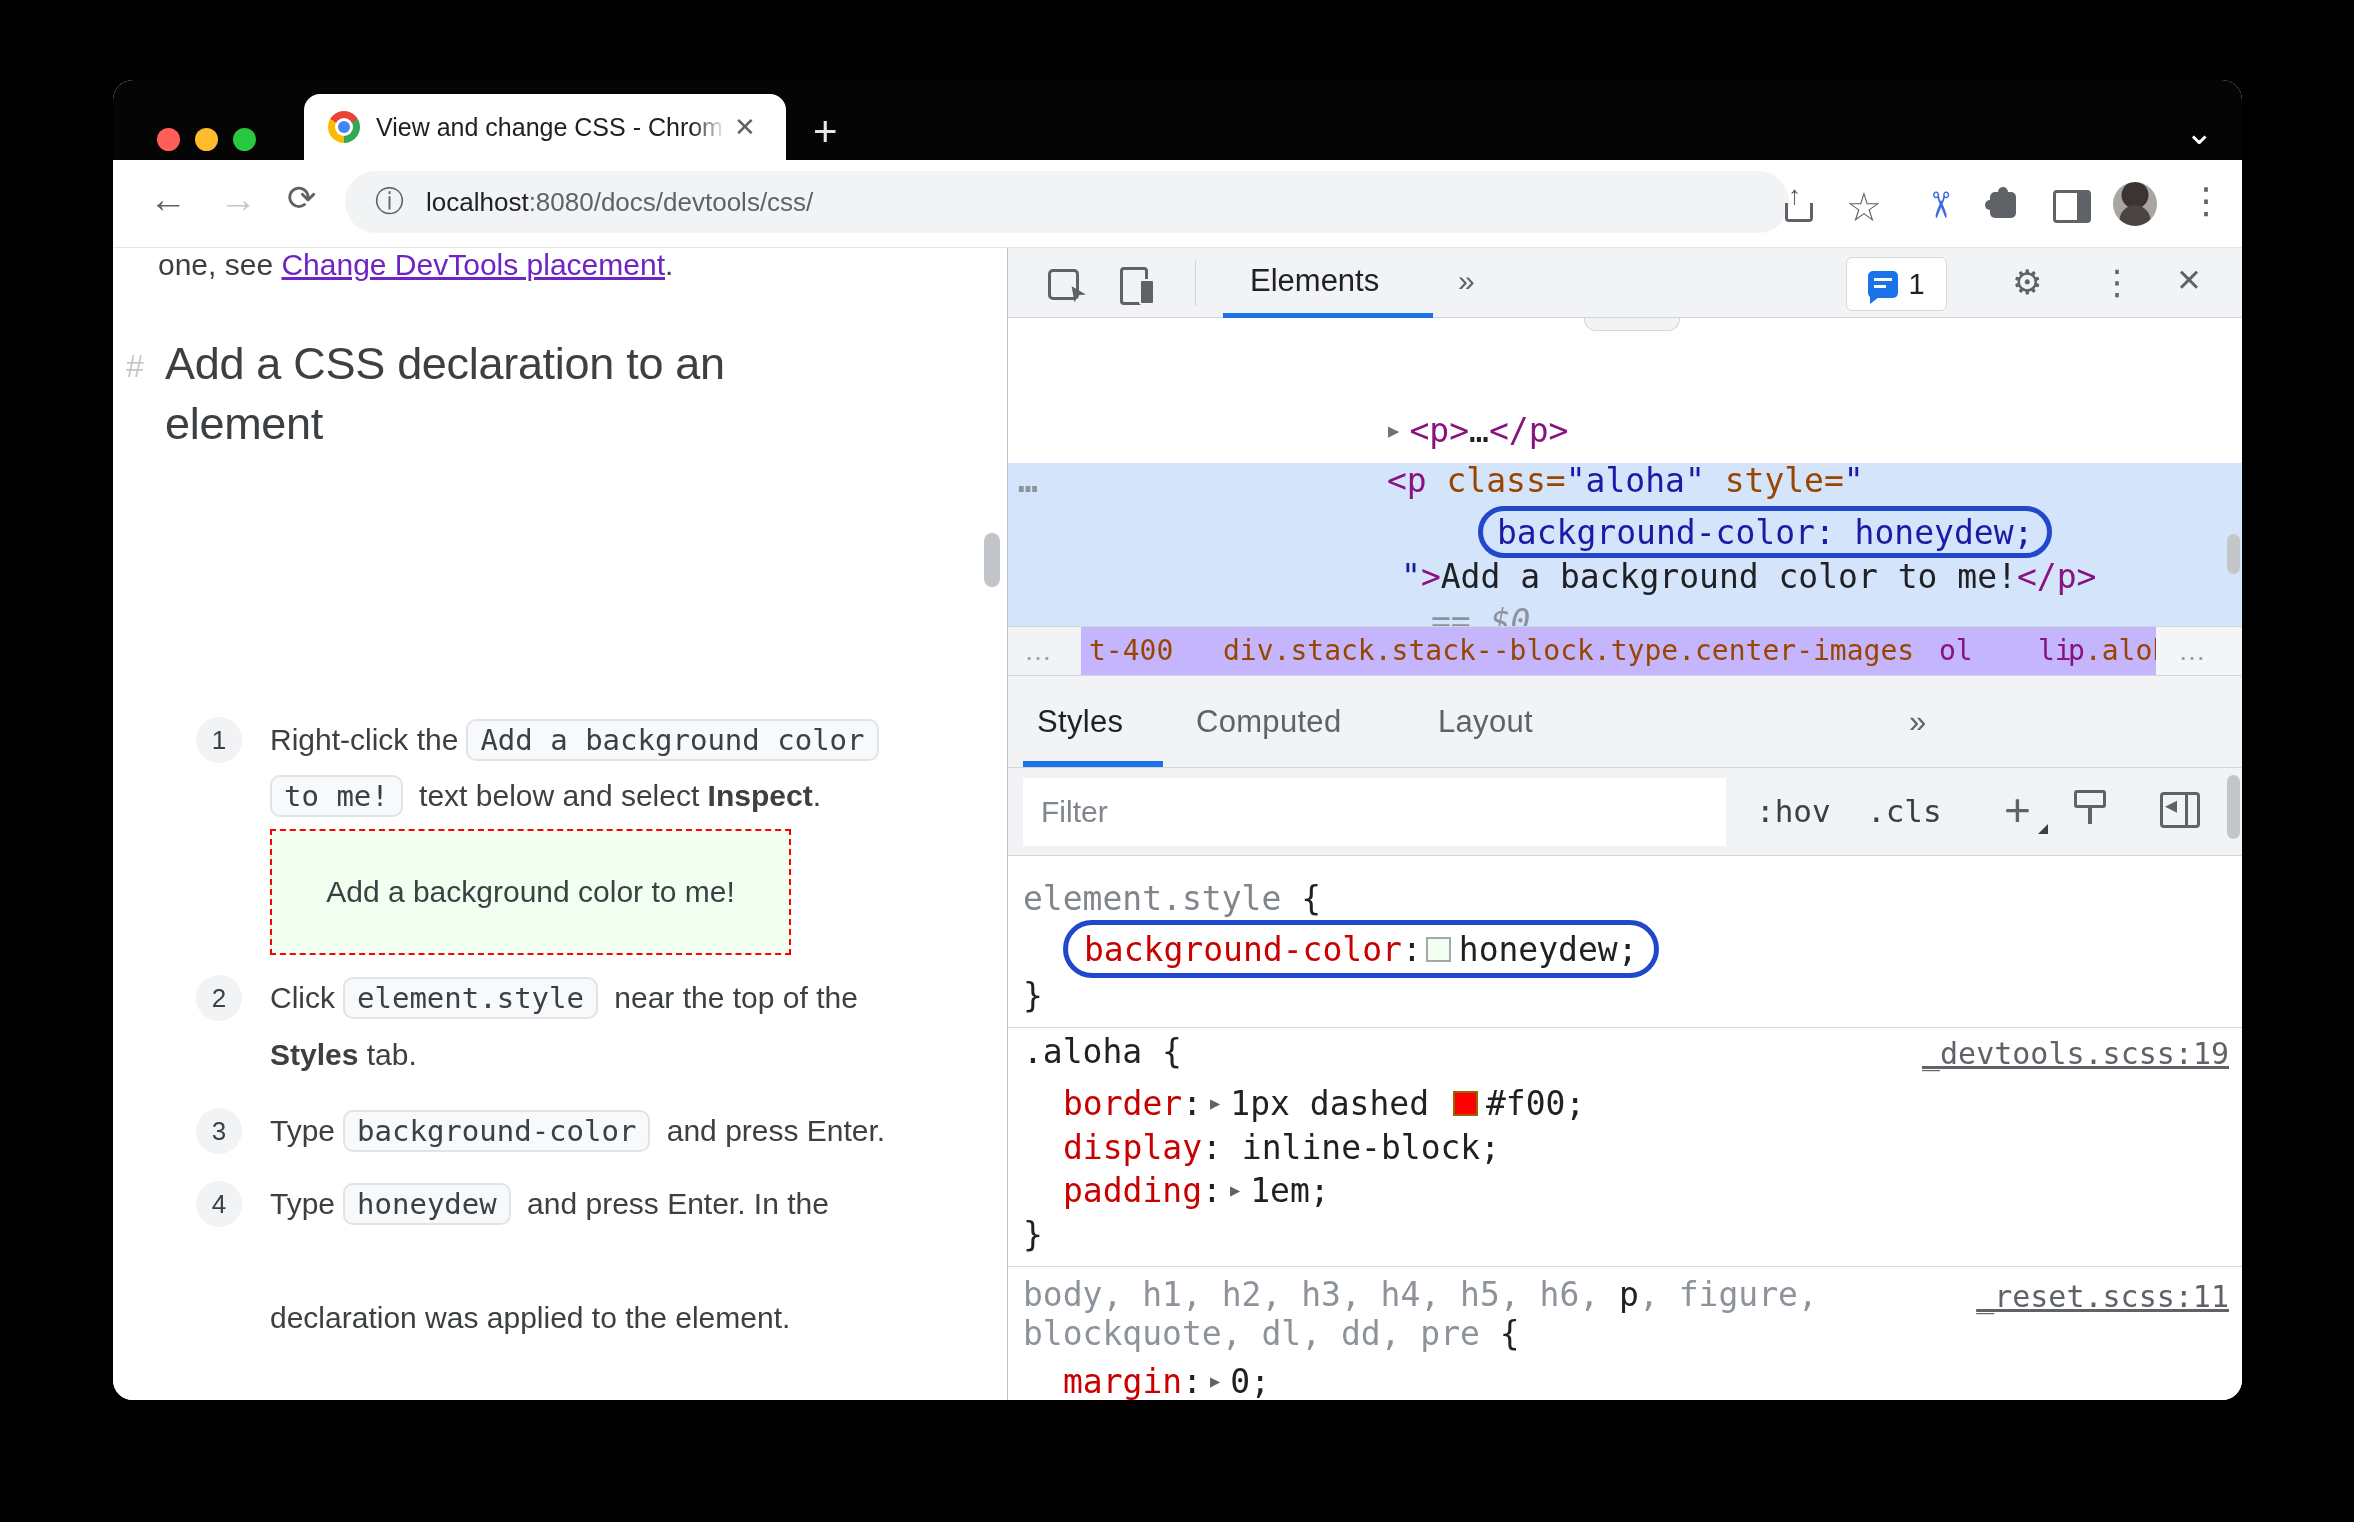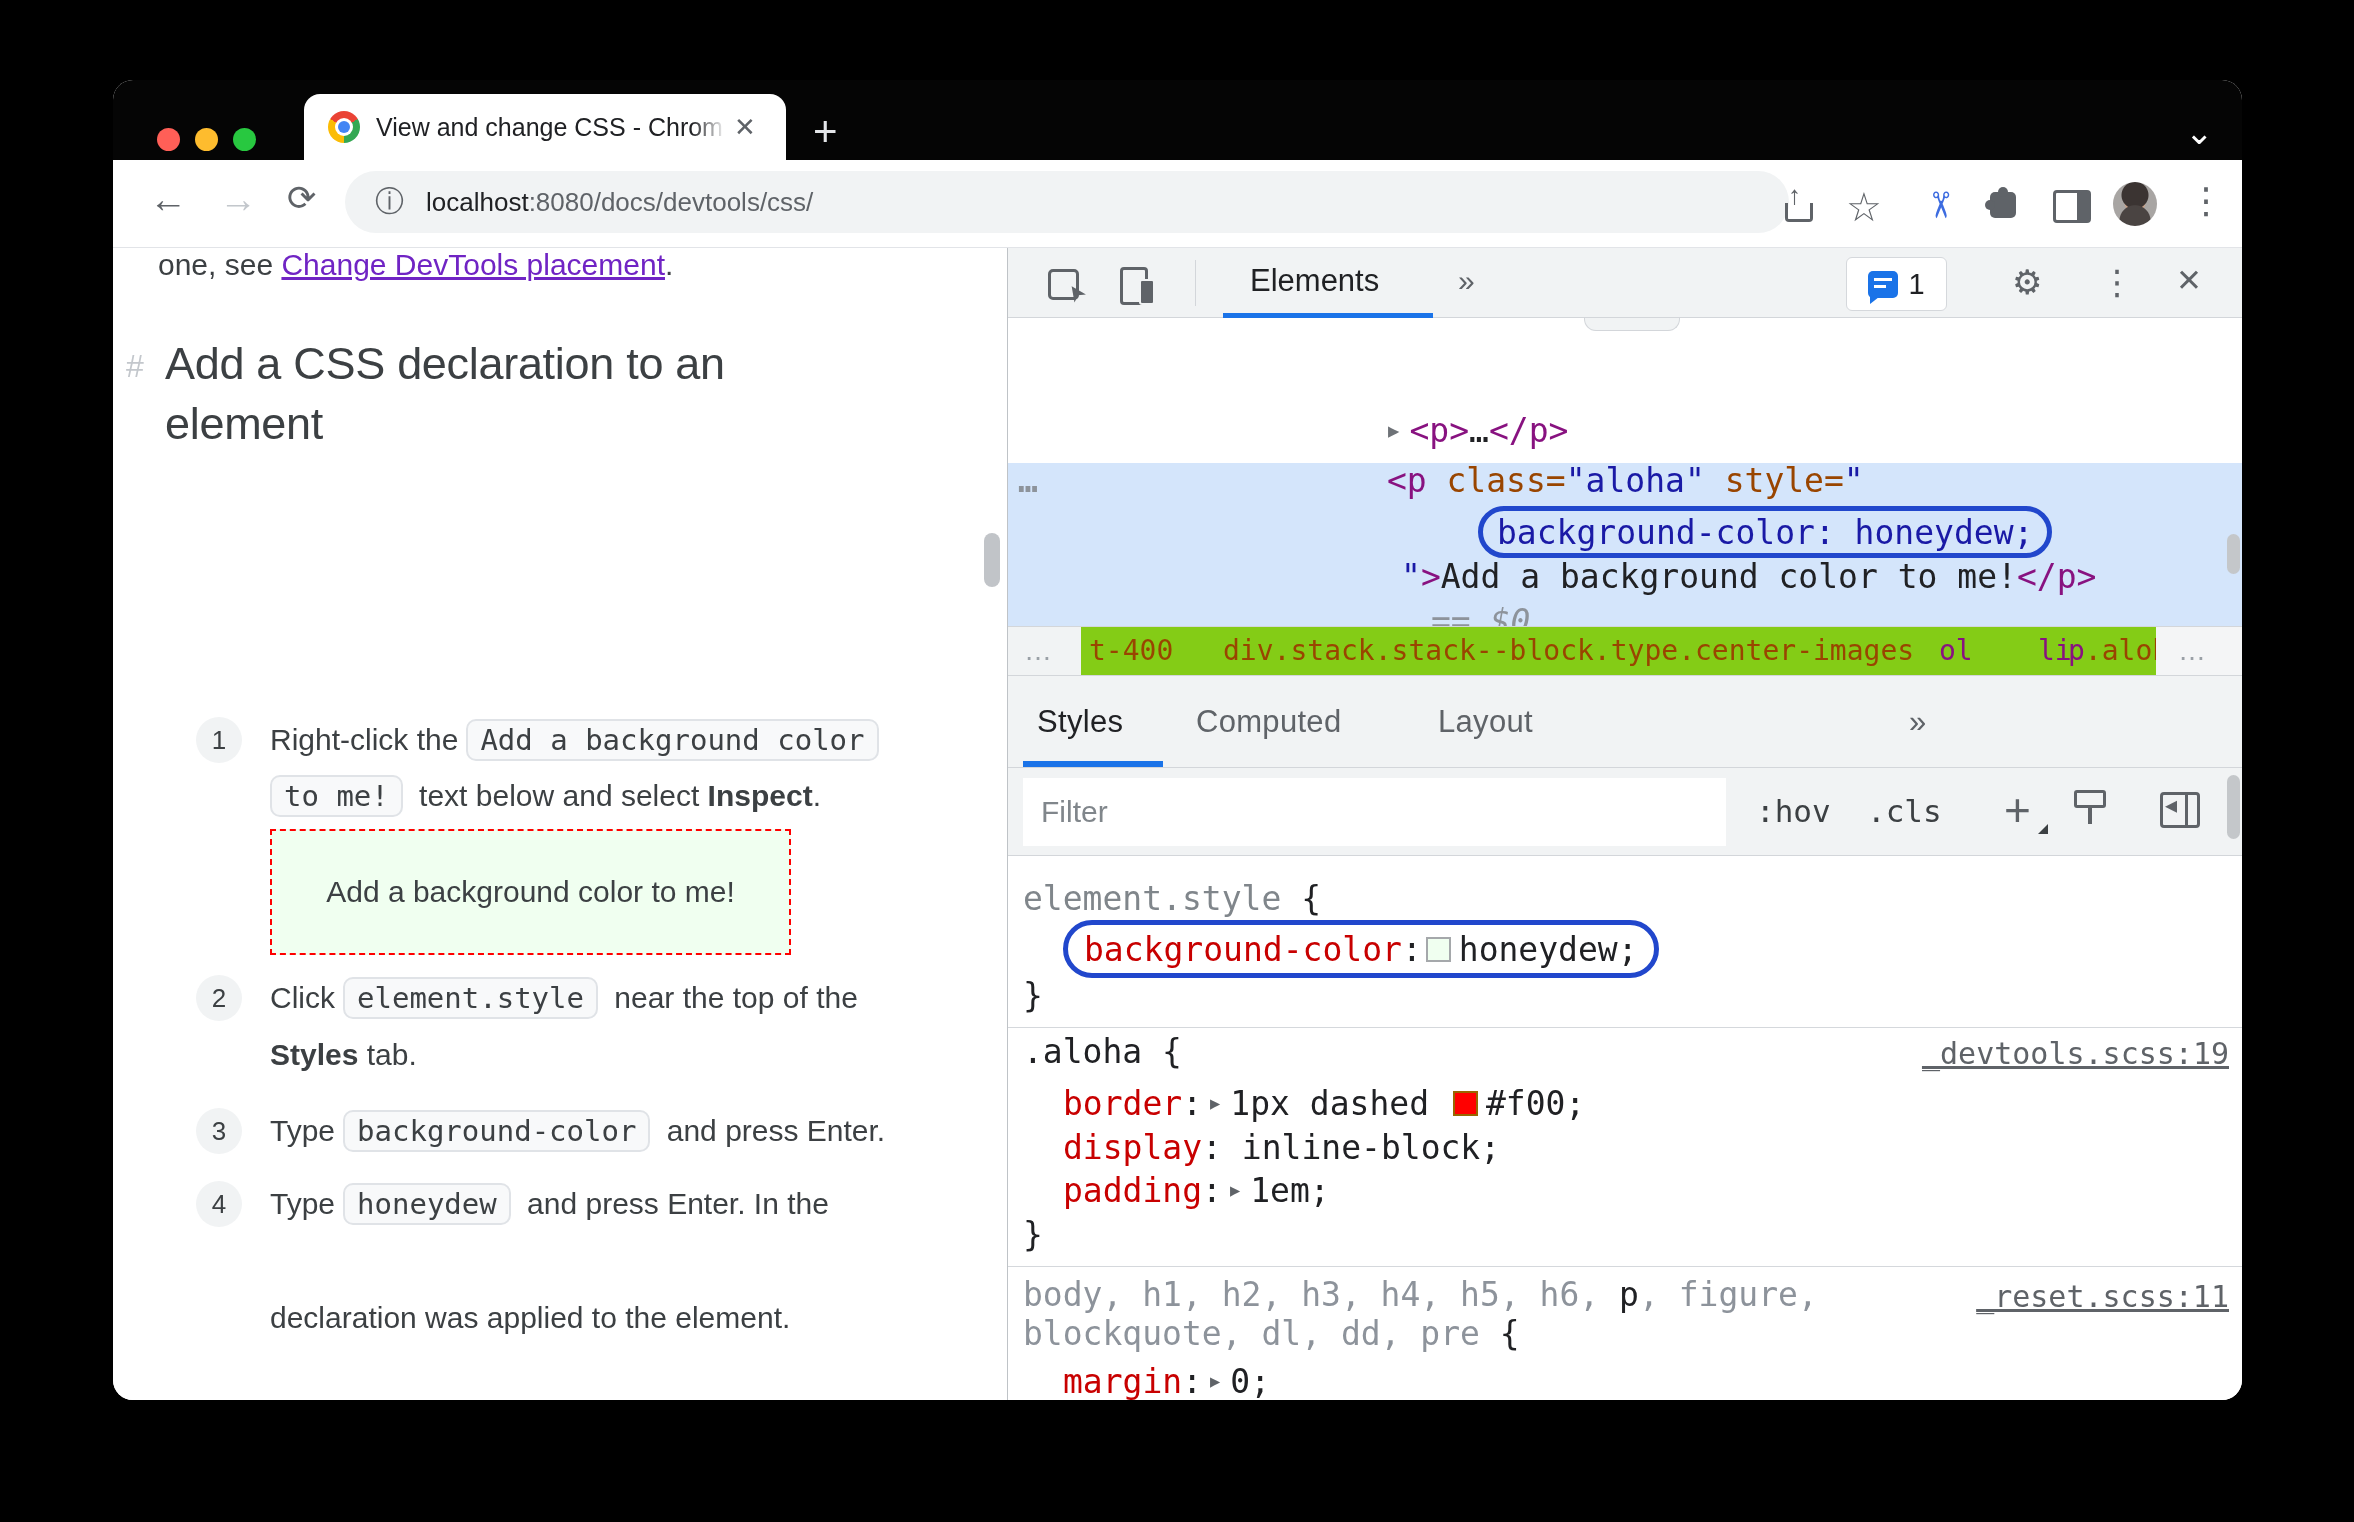--- a/index.html
+++ b/index.html
@@ -92,21 +92,21 @@
   .av{color:#1a1aa6}
   .tx{color:#202124}
   .gy{color:#8d939b}
   .tri{color:#6e7277;font-size:19px;margin-right:10px}
   #hl{left:0;top:145px;width:1235px;height:180px;background:#d4e5fb}
   #dompill{border:5px solid #2147cc;border-radius:27px;height:52px;display:flex;align-items:center;padding:0 14px;color:#1a1aa6;box-sizing:border-box}
   #domscroll{left:1219px;top:216px;width:13px;height:40px;background:#c4c7ca;border-radius:7px}
 
   
   #crumbbar{left:0;top:378px;width:1235px;height:50px;background:#f1f3f4;border-top:1px solid #d3d6da;border-bottom:1px solid #d3d6da;box-sizing:border-box}
-  #crumbstrip{left:73px;top:0;width:1075px;height:48px;background:#84cc16;overflow:hidden}
+  #crumbstrip{left:73px;top:0;width:1075px;height:48px;background:#c4b5fd;overflow:hidden}
   .crumb{font-family:"DejaVu Sans Mono",monospace;font-size:28px;line-height:48px;white-space:pre}
   #crumb-rzone{left:1148px;top:0;width:87px;height:48px;background:#f4f5f6}
   .cdots{color:#9aa0a6;font-size:28px;line-height:48px;letter-spacing:2px}
 
   
   #stabs{left:0;top:428px;width:1235px;height:92px;background:#f1f3f4;border-bottom:1px solid #d3d6da;box-sizing:border-box}
   .stab{top:0;height:91px;line-height:91px;font-size:31px;color:#5f6368;letter-spacing:0.3px}
   #stab-underline{left:15px;top:85px;width:140px;height:6px;background:#1a73e8}
 
   

